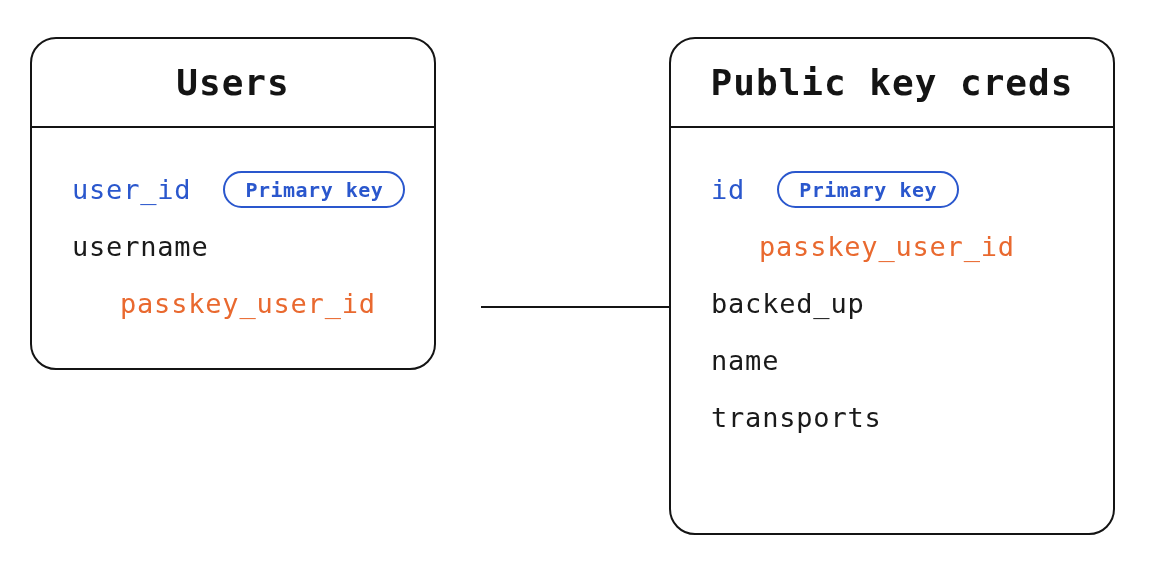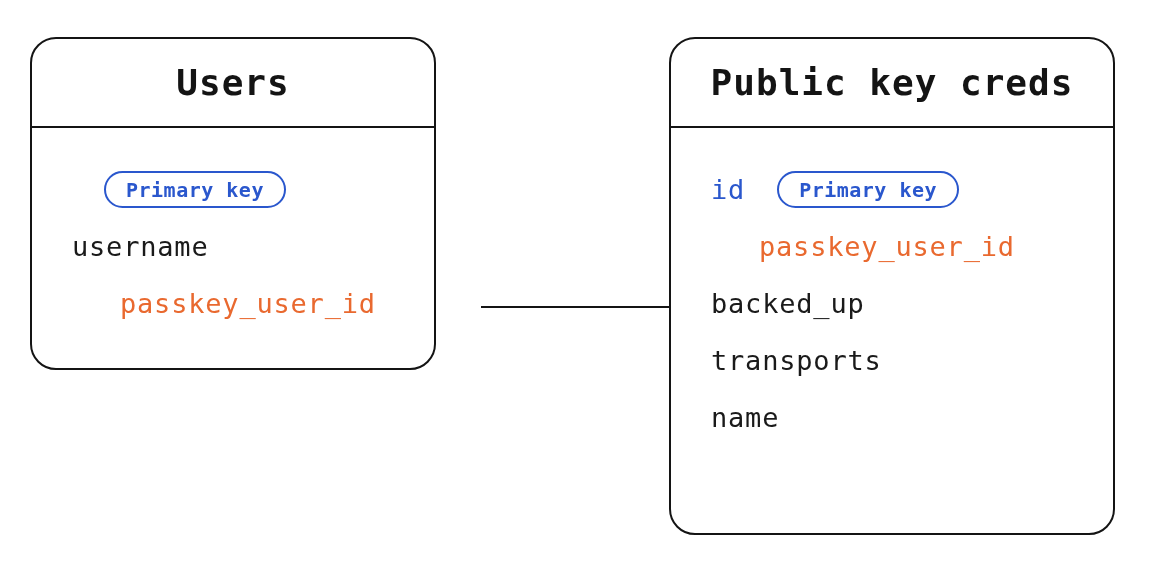--- a/index.html
+++ b/index.html
@@ -81,20 +81,21 @@
 <body>
 
 <div class="canvas">
 
   <div class="entity entity-users">
     <div class="entity-header">
       <span class="entity-title">Users</span>
     </div>
     <div class="entity-body">
         <div class="field-row">
+          <span class="field-name blue">user_id</span>
           <span class="badge">Primary key</span>
         </div>
         <div class="field-row">
           <span class="field-name black">username</span>
         </div>
         <div class="field-row">
           <span class="field-name orange">passkey_user_id</span>
         </div>
       </div>
   </div>
@@ -110,21 +111,21 @@
           <span class="field-name blue">id</span>
           <span class="badge">Primary key</span>
         </div>
         <div class="field-row">
           <span class="field-name orange">passkey_user_id</span>
         </div>
         <div class="field-row">
           <span class="field-name black">backed_up</span>
         </div>
         <div class="field-row">
-          <span class="field-name black">transports</span>
+          <span class="field-name black">name</span>
         </div>
         <div class="field-row">
-          <span class="field-name black">name</span>
+          <span class="field-name black">transports</span>
         </div>
       </div>
   </div>
 
 </div>
 
 </body></html>

